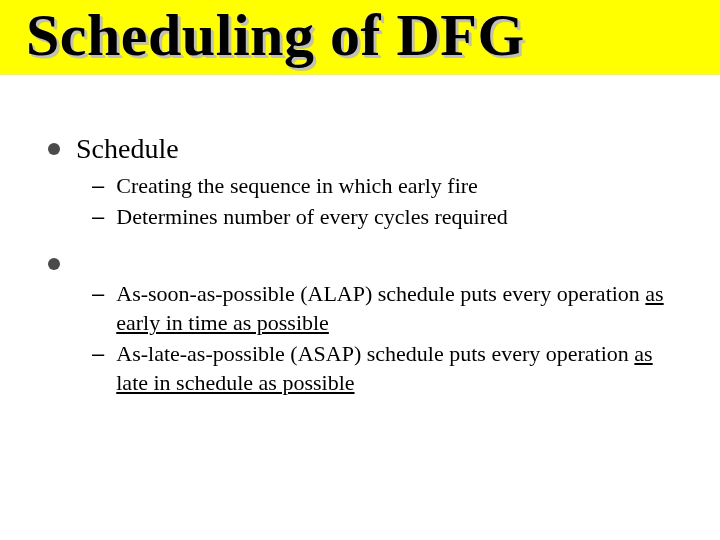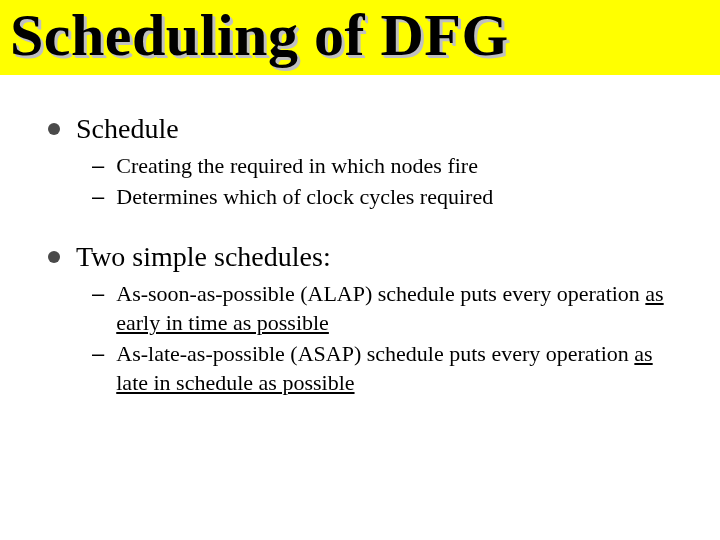--- a/index.html
+++ b/index.html
@@ -5,33 +5,33 @@
   * { margin: 0; padding: 0; box-sizing: border-box; }
   body {
     width: 720px;
     height: 540px;
     background: #ffffff;
     font-family: "Times New Roman", Times, serif;
     overflow: hidden;
   }
   .title-bar {
     background: #ffff00;
-    padding: 4px 10px 8px 10px;
+    padding: 4px 10px 8px 26px;
     width: 100%;
   }
   .title {
     font-size: 60px;
     font-weight: bold;
     color: #000;
     text-shadow: 2px 2px 0 #c0c0c0, 3px 3px 0 #c0c0c0;
     letter-spacing: 0.5px;
     line-height: 1.05;
   }
   .content {
-    padding: 38px 40px 0 48px;
+    padding: 58px 40px 0 48px;
   }
   .l1 {
     display: flex;
     align-items: baseline;
     font-size: 28px;
     color: #000;
     margin-bottom: 6px;
   }
   .l1 + .sublist { margin-bottom: 30px; }
   .bullet-disc {
@@ -72,31 +72,30 @@
 
 <div class="content">
 
   <div class="l1">
     <span class="bullet-disc"></span>
     <span>Schedule</span>
   </div>
   <div class="sublist">
     <div class="l2">
       <span class="dash">–</span>
-      <span class="text">Creating the required in which nodes fire</span>
+      <span class="text">Creating the sequence in which early fire</span>
     </div>
     <div class="l2">
       <span class="dash">–</span>
-      <span class="text">Determines which of clock cycles required</span>
+      <span class="text">Determines number of every cycles required</span>
     </div>
   </div>
 
   <div class="l1">
     <span class="bullet-disc"></span>
-    <span>Two simple schedules:</span>
   </div>
   <div class="sublist">
     <div class="l2">
       <span class="dash">–</span>
       <span class="text">
         <span>As-soon-as-possible (ALAP) schedule puts every operation </span><span class="us">as early in time as possible</span><span></span>
       </span>
     </div>
     <div class="l2">
       <span class="dash">–</span>

